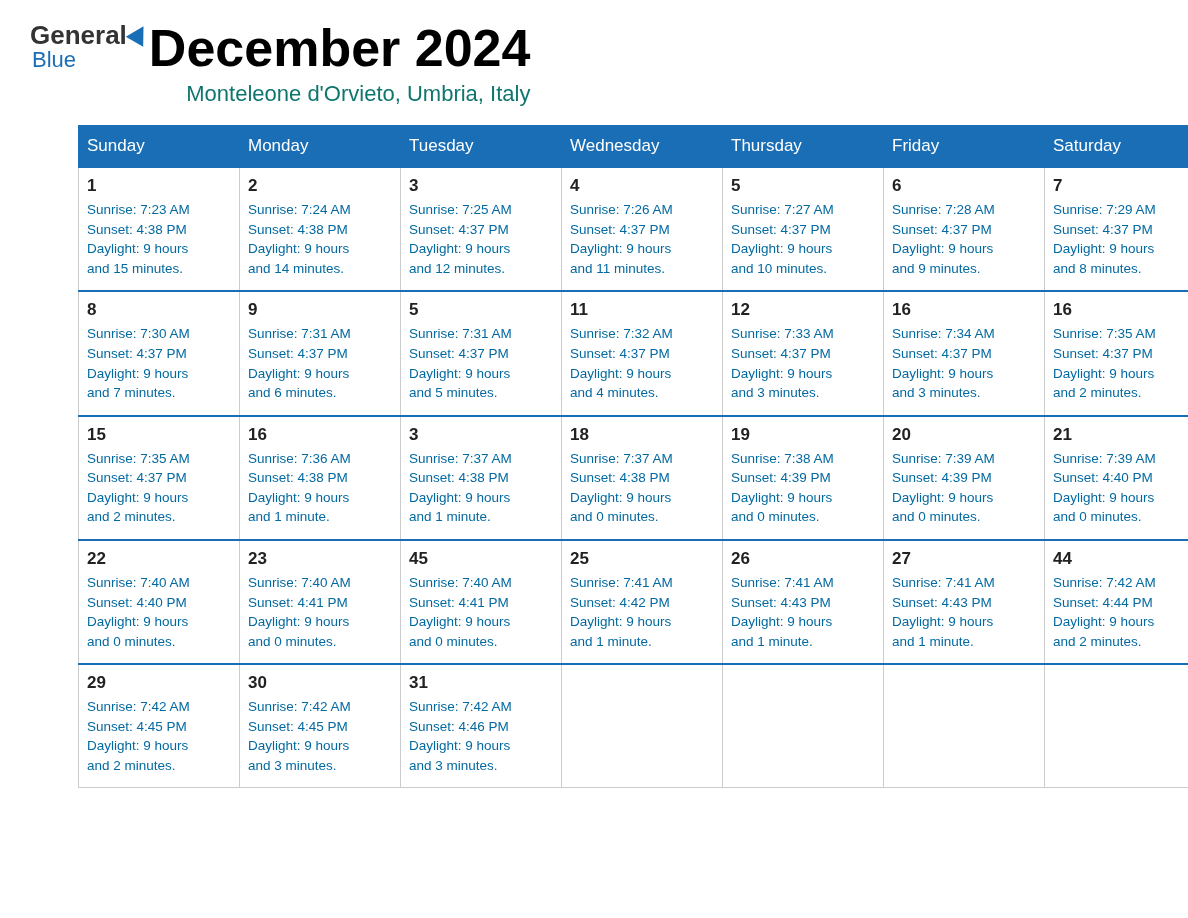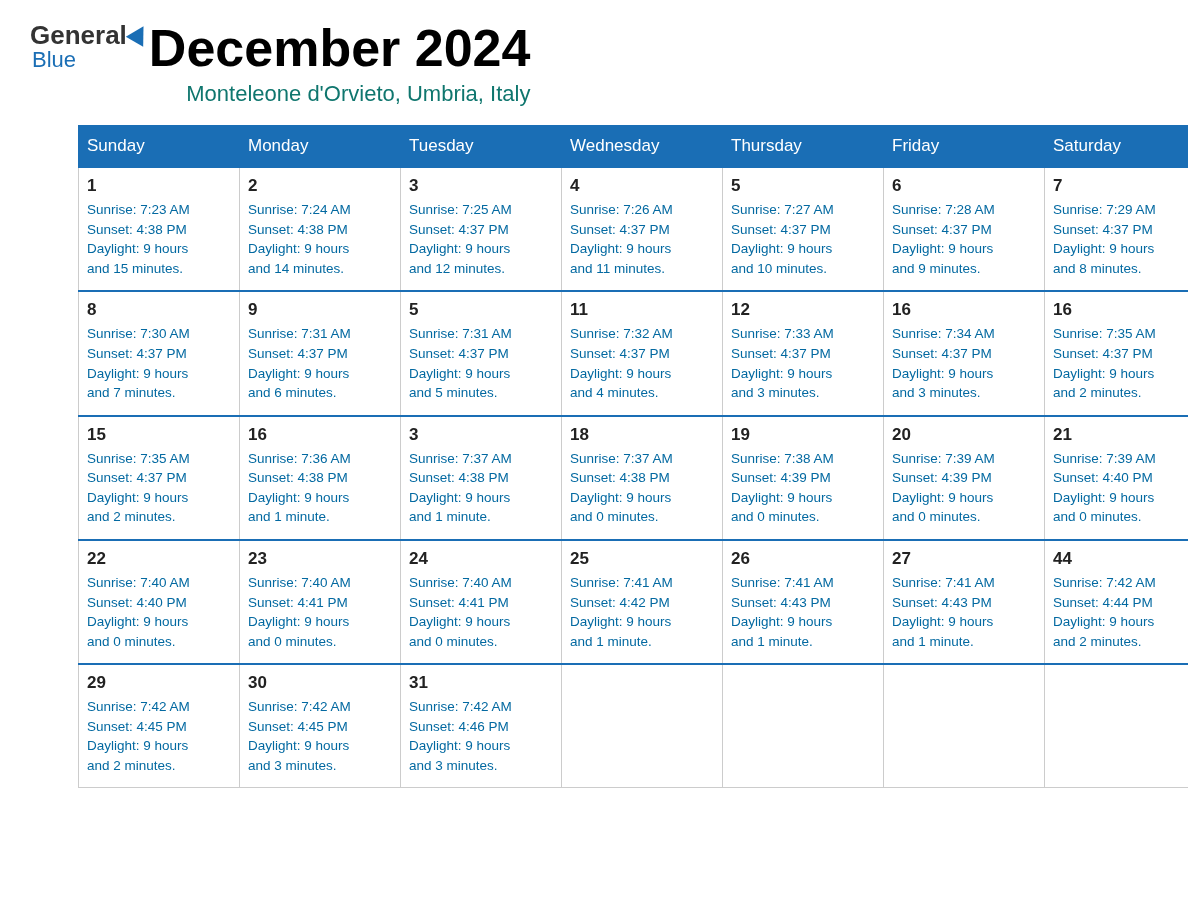--- a/index.html
+++ b/index.html
@@ -228,21 +228,21 @@
       <tr>
         <td>
           <span class="day-num">22</span>
           <div class="day-info">Sunrise: 7:40 AM<br>Sunset: 4:40 PM<br>Daylight: 9 hours<br>and 0 minutes.</div>
         </td>
         <td>
           <span class="day-num">23</span>
           <div class="day-info">Sunrise: 7:40 AM<br>Sunset: 4:41 PM<br>Daylight: 9 hours<br>and 0 minutes.</div>
         </td>
         <td>
-          <span class="day-num">24</span>
+          <span class="day-num">45</span>
           <div class="day-info">Sunrise: 7:40 AM<br>Sunset: 4:41 PM<br>Daylight: 9 hours<br>and 0 minutes.</div>
         </td>
         <td>
           <span class="day-num">25</span>
           <div class="day-info">Sunrise: 7:41 AM<br>Sunset: 4:42 PM<br>Daylight: 9 hours<br>and 1 minute.</div>
         </td>
         <td>
           <span class="day-num">26</span>
           <div class="day-info">Sunrise: 7:41 AM<br>Sunset: 4:43 PM<br>Daylight: 9 hours<br>and 1 minute.</div>
         </td>

